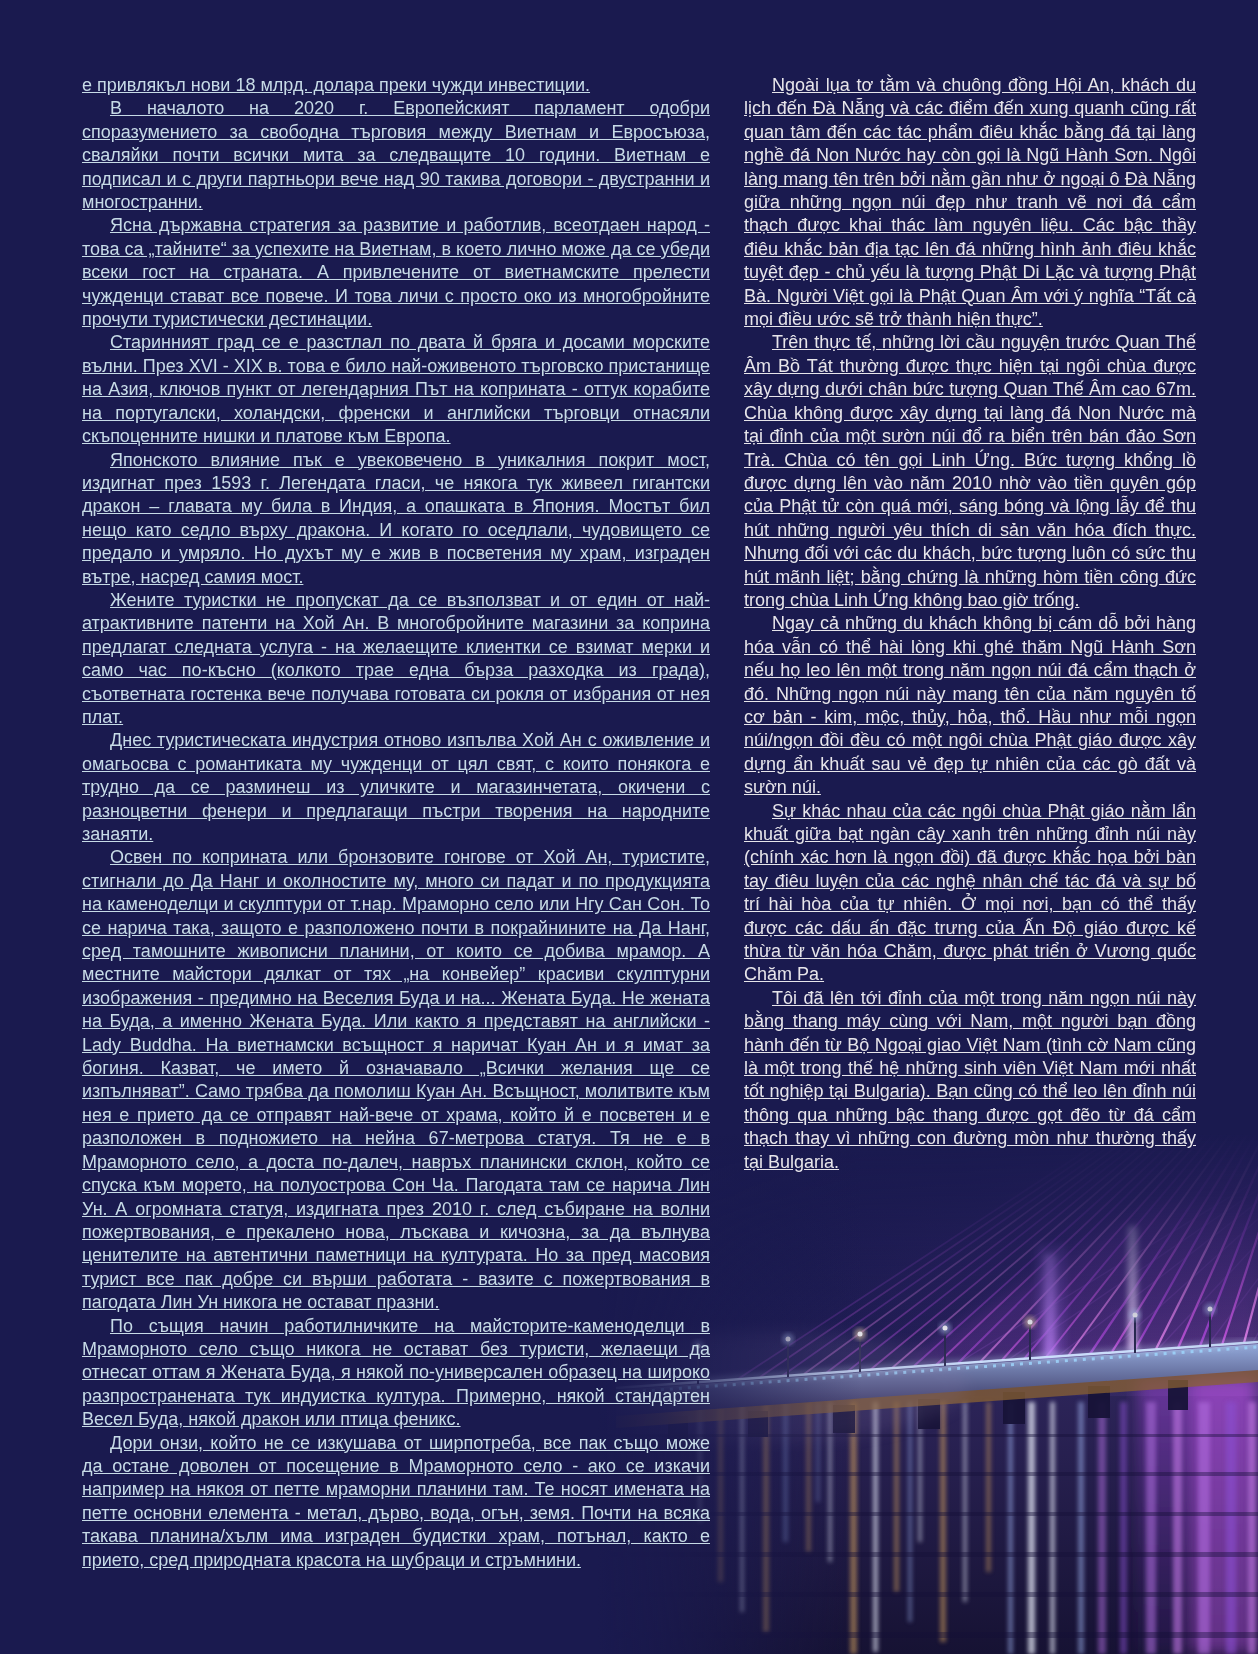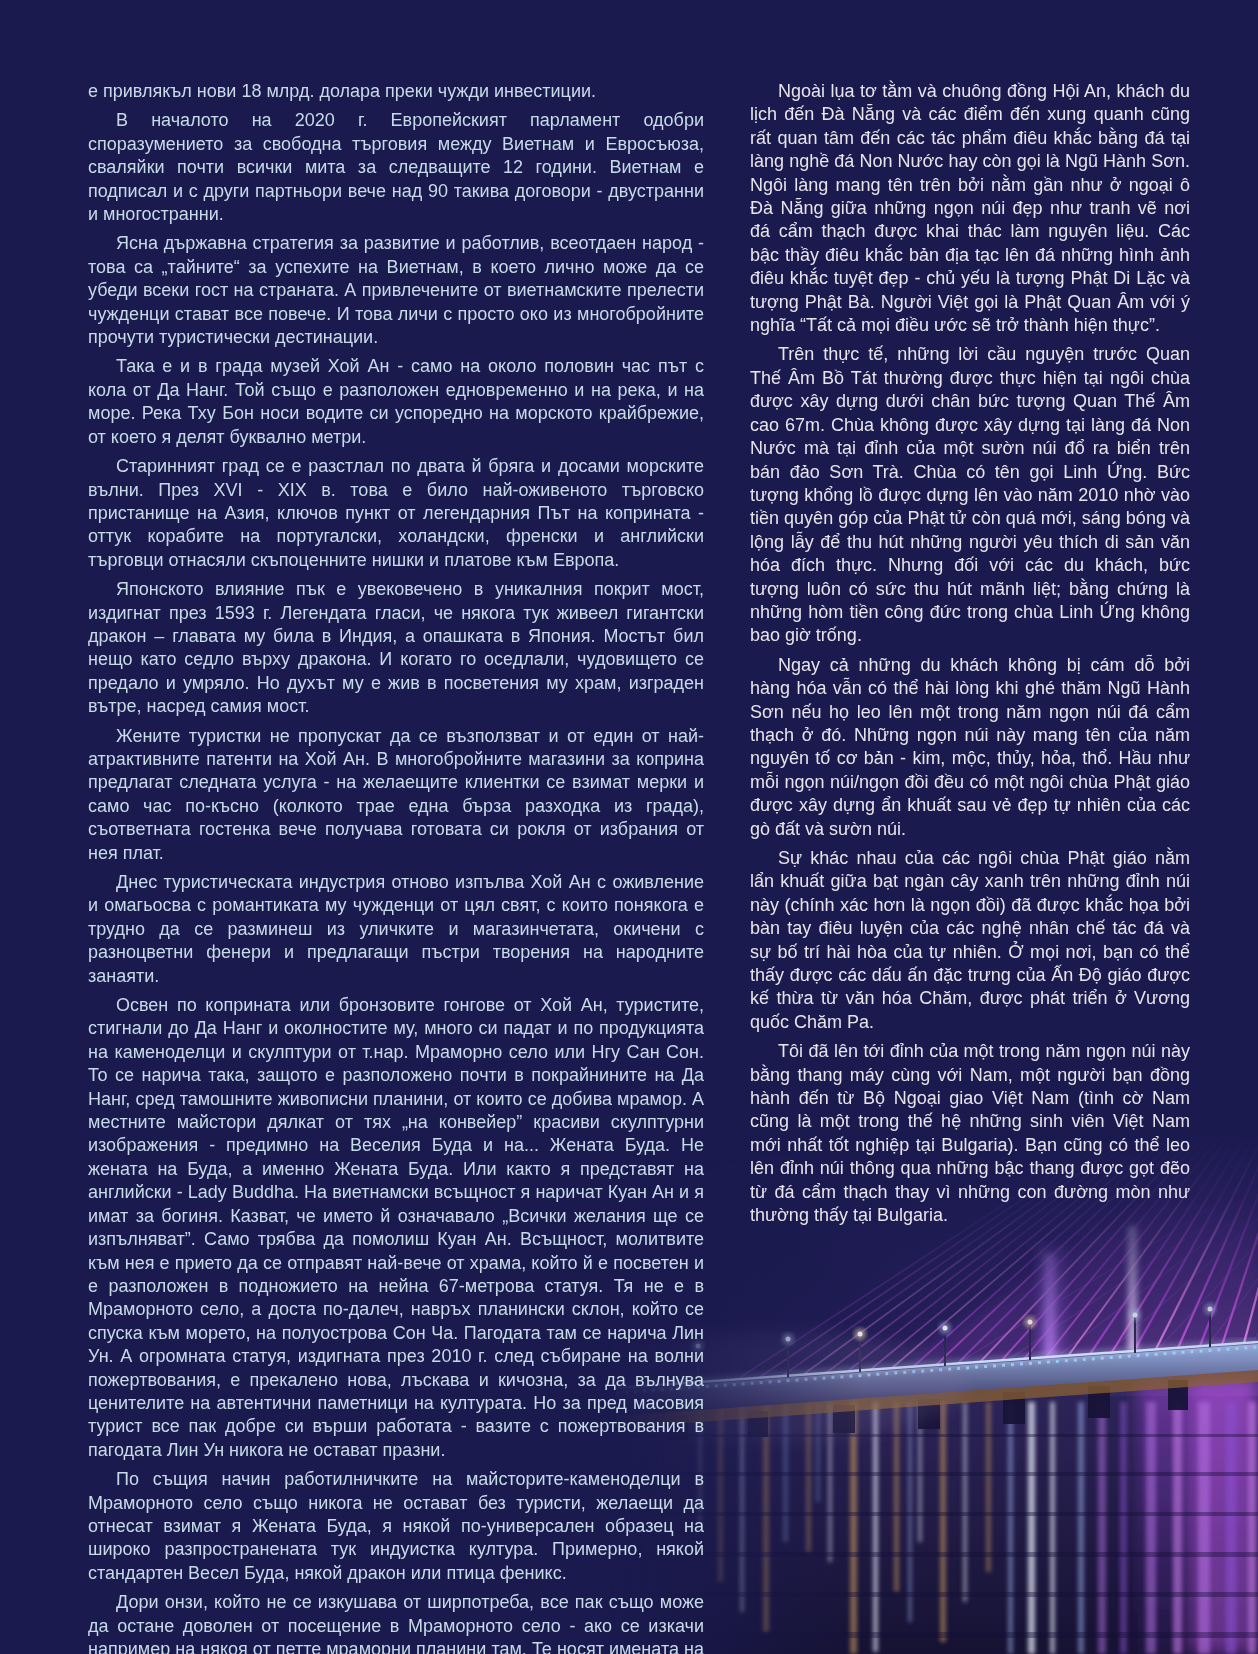--- a/index.html
+++ b/index.html
@@ -12,21 +12,21 @@
     overflow:hidden;
     font-family:"Liberation Sans","DejaVu Sans",sans-serif;
   }
   
   .col{
     position:absolute;top:74px;
     text-align:justify;
     font-size:18px;line-height:23.4px;
     z-index:5;
   }
-  .col p{margin:6px;text-indent:28px;}
+  .col p{margin:0;text-indent:28px;text-decoration:underline;}
   .col p.flush{text-indent:0;}
   .col-left{
     left:82px;width:628px;
     color:var(--left-text,#c7dbe7);
   }
   .col-right{
     left:744px;width:452px;
     color:var(--right-text,#e7e5ea);
   }
   
@@ -235,29 +235,28 @@
       </g>
 
       <ellipse cx="170" cy="252" rx="200" ry="55" fill="#8a7aa8" opacity=".16" filter="url(#b8)"></ellipse>
     </svg>
     <div class="fade-top"></div>
     <div class="fade-left"></div>
   </div>
 
   <div class="col col-left">
       <p class="flush">е привлякъл нови 18 млрд. долара преки чужди инвестиции.</p>
-      <p>В началото на 2020 г. Европейският парламент одобри споразумението за свободна търговия между Виетнам и Евросъюза, сваляйки почти всички мита за следващите 12 години. Виетнам е подписал и с други партньори вече над 90 такива договори - двустранни и многостранни.</p>
+      <p>В началото на 2020 г. Европейският парламент одобри споразумението за свободна търговия между Виетнам и Евросъюза, сваляйки почти всички мита за следващите 10 години. Виетнам е подписал и с други партньори вече над 90 такива договори - двустранни и многостранни.</p>
       <p>Ясна държавна стратегия за развитие и работлив, всеотдаен народ - това са „тайните“ за успехите на Виетнам, в което лично може да се убеди всеки гост на страната. А привлечените от виетнамските прелести чужденци стават все повече. И това личи с просто око из многобройните прочути туристически дестинации.</p>
-      <p>Така е и в града музей Хой Ан - само на около половин час път с кола от Да Нанг. Той също е разположен едновременно и на река, и на море. Река Тху Бон носи водите си успоредно на морското крайбрежие, от което я делят буквално метри.</p>
       <p>Старинният град се е разстлал по двата й бряга и досами морските вълни. През XVI - XIX в. това е било най-оживеното търговско пристанище на Азия, ключов пункт от легендарния Път на коприната - оттук корабите на португалски, холандски, френски и английски търговци отнасяли скъпоценните нишки и платове към Европа.</p>
       <p>Японското влияние пък е увековечено в уникалния покрит мост, издигнат през 1593 г. Легендата гласи, че някога тук живеел гигантски дракон – главата му била в Индия, а опашката в Япония. Мостът бил нещо като седло върху дракона. И когато го оседлали, чудовището се предало и умряло. Но духът му е жив в посветения му храм, изграден вътре, насред самия мост.</p>
       <p>Жените туристки не пропускат да се възползват и от един от най-атрактивните патенти на Хой Ан. В многобройните магазини за коприна предлагат следната услуга - на желаещите клиентки се взимат мерки и само час по-късно (колкото трае една бърза разходка из града), съответната гостенка вече получава готовата си рокля от избрания от нея плат.</p>
       <p>Днес туристическата индустрия отново изпълва Хой Ан с оживление и омагьосва с романтиката му чужденци от цял свят, с които понякога е трудно да се разминеш из уличките и магазинчетата, окичени с разноцветни фенери и предлагащи пъстри творения на народните занаяти.</p>
       <p>Освен по коприната или бронзовите гонгове от Хой Ан, туристите, стигнали до Да Нанг и околностите му, много си падат и по продукцията на каменоделци и скулптури от т.нар. Мраморно село или Нгу Сан Сон. То се нарича така, защото е разположено почти в покрайнините на Да Нанг, сред тамошните живописни планини, от които се добива мрамор. А местните майстори дялкат от тях „на конвейер” красиви скулптурни изображения - предимно на Веселия Буда и на... Жената Буда. Не жената на Буда, а именно Жената Буда. Или както я представят на английски - Lady Buddha. На виетнамски всъщност я наричат Куан Ан и я имат за богиня. Казват, че името й означавало „Всички желания ще се изпълняват”. Само трябва да помолиш Куан Ан. Всъщност, молитвите към нея е прието да се отправят най-вече от храма, който й е посветен и е разположен в подножието на нейна 67-метрова статуя. Тя не е в Мраморното село, а доста по-далеч, навръх планински склон, който се спуска към морето, на полуострова Сон Ча. Пагодата там се нарича Лин Ун. А огромната статуя, издигната през 2010 г. след събиране на волни пожертвования, е прекалено нова, лъскава и кичозна, за да вълнува ценителите на автентични паметници на културата. Но за пред масовия турист все пак добре си върши работата - вазите с пожертвования в пагодата Лин Ун никога не остават празни.</p>
-      <p>По същия начин работилничките на майсторите-каменоделци в Мраморното село също никога не остават без туристи, желаещи да отнесат взимат я Жената Буда, я някой по-универсален образец на широко разпространената тук индуистка култура. Примерно, някой стандартен Весел Буда, някой дракон или птица феникс.</p>
+      <p>По същия начин работилничките на майсторите-каменоделци в Мраморното село също никога не остават без туристи, желаещи да отнесат оттам я Жената Буда, я някой по-универсален образец на широко разпространената тук индуистка култура. Примерно, някой стандартен Весел Буда, някой дракон или птица феникс.</p>
       <p>Дори онзи, който не се изкушава от ширпотреба, все пак също може да остане доволен от посещение в Мраморното село - ако се изкачи например на някоя от петте мраморни планини там. Те носят имената на петте основни елемента - метал, дърво, вода, огън, земя. Почти на всяка такава планина/хълм има изграден будистки храм, потънал, както е прието, сред природната красота на шубраци и стръмнини.</p>
     </div>
 
   <div class="col col-right">
       <p>Ngoài lụa tơ tằm và chuông đồng Hội An, khách du lịch đến Đà Nẵng và các điểm đến xung quanh cũng rất quan tâm đến các tác phẩm điêu khắc bằng đá tại làng nghề đá Non Nước hay còn gọi là Ngũ Hành Sơn. Ngôi làng mang tên trên bởi nằm gần như ở ngoại ô Đà Nẵng giữa những ngọn núi đẹp như tranh vẽ nơi đá cẩm thạch được khai thác làm nguyên liệu. Các bậc thầy điêu khắc bản địa tạc lên đá những hình ảnh điêu khắc tuyệt đẹp - chủ yếu là tượng Phật Di Lặc và tượng Phật Bà. Người Việt gọi là Phật Quan Âm với ý nghĩa “Tất cả mọi điều ước sẽ trở thành hiện thực”.</p>
       <p>Trên thực tế, những lời cầu nguyện trước Quan Thế Âm Bồ Tát thường được thực hiện tại ngôi chùa được xây dựng dưới chân bức tượng Quan Thế Âm cao 67m. Chùa không được xây dựng tại làng đá Non Nước mà tại đỉnh của một sườn núi đổ ra biển trên bán đảo Sơn Trà. Chùa có tên gọi Linh Ứng. Bức tượng khổng lồ được dựng lên vào năm 2010 nhờ vào tiền quyên góp của Phật tử còn quá mới, sáng bóng và lộng lẫy để thu hút những người yêu thích di sản văn hóa đích thực. Nhưng đối với các du khách, bức tượng luôn có sức thu hút mãnh liệt; bằng chứng là những hòm tiền công đức trong chùa Linh Ứng không bao giờ trống.</p>
       <p>Ngay cả những du khách không bị cám dỗ bởi hàng hóa vẫn có thể hài lòng khi ghé thăm Ngũ Hành Sơn nếu họ leo lên một trong năm ngọn núi đá cẩm thạch ở đó. Những ngọn núi này mang tên của năm nguyên tố cơ bản - kim, mộc, thủy, hỏa, thổ. Hầu như mỗi ngọn núi/ngọn đồi đều có một ngôi chùa Phật giáo được xây dựng ẩn khuất sau vẻ đẹp tự nhiên của các gò đất và sườn núi.</p>
       <p>Sự khác nhau của các ngôi chùa Phật giáo nằm lẩn khuất giữa bạt ngàn cây xanh trên những đỉnh núi này (chính xác hơn là ngọn đồi) đã được khắc họa bởi bàn tay điêu luyện của các nghệ nhân chế tác đá và sự bố trí hài hòa của tự nhiên. Ở mọi nơi, bạn có thể thấy được các dấu ấn đặc trưng của Ấn Độ giáo được kế thừa từ văn hóa Chăm, được phát triển ở Vương quốc Chăm Pa.</p>
       <p>Tôi đã lên tới đỉnh của một trong năm ngọn núi này bằng thang máy cùng với Nam, một người bạn đồng hành đến từ Bộ Ngoại giao Việt Nam (tình cờ Nam cũng là một trong thế hệ những sinh viên Việt Nam mới nhất tốt nghiệp tại Bulgaria). Bạn cũng có thể leo lên đỉnh núi thông qua những bậc thang được gọt đẽo từ đá cẩm thạch thay vì những con đường mòn như thường thấy tại Bulgaria.</p>
     </div>

